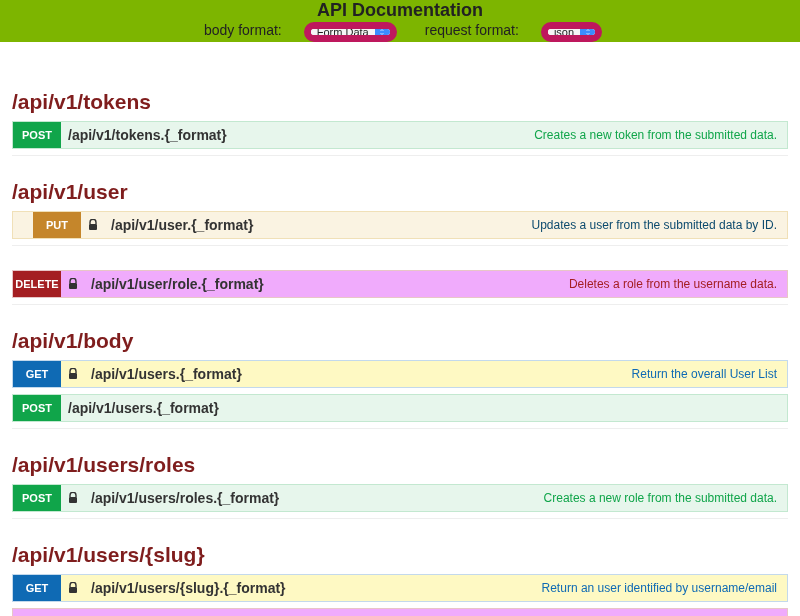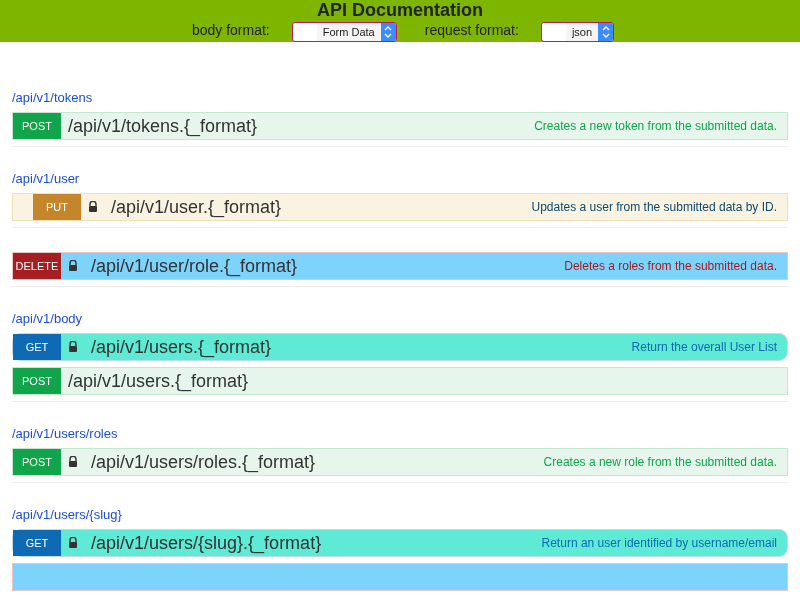--- a/index.html
+++ b/index.html
@@ -31,25 +31,24 @@
     font-size: 14px;
   }
   .header-selects label {
     font-weight: 400;
     margin-left: 6px;
   }
   .select-wrap {
     display: inline-flex;
     align-items: stretch;
     height: 20px;
-    border: 1px solid #be185d;
-    border-radius: 3px;
+    border: 7px solid #be185d;
+    border-radius: 10px;
     overflow: hidden;
     background: #fff;
-    padding-left: 24px;
   }
   .select-value {
     padding: 1px 6px;
     font-size: 11px;
     display: flex;
     align-items: center;
     background: #f5f5f5;
   }
   .select-arrows {
     width: 15px;
@@ -62,81 +61,81 @@
   .select-arrows svg { display: block; }
 
   .content {
     padding: 10px 12px 20px 12px;
   }
   .section {
     margin-top: 24px;
   }
   .section:first-child { margin-top: 38px; }
   .section-title {
-    font-size: 13px;
-    font-weight: 400;
-    color: #1d4ed8;
+    font-size: 21px;
+    font-weight: 700;
+    color: #7f1d1d;
     margin-bottom: 7px;
   }
   .endpoint-row {
     display: flex;
     align-items: center;
     height: 28px;
     border-width: 1px;
     border-style: solid;
     margin-bottom: 6px;
     padding-right: 10px;
   }
   .method-badge {
     width: 48px;
     height: 100%;
     display: flex;
     align-items: center;
     justify-content: center;
     color: #fff;
     font-size: 11px;
-    font-weight: 400;
+    font-weight: 700;
     flex-shrink: 0;
   }
   .lock-icon {
     width: 14px;
     margin-left: 7px;
     margin-right: 2px;
     display: flex;
     align-items: center;
     flex-shrink: 0;
   }
   .path-text {
     margin-left: 7px;
-    font-size: 18px;
-    font-weight: 400;
+    font-size: 14px;
+    font-weight: 700;
     color: #333;
     flex: 1;
     white-space: nowrap;
   }
   .desc-text {
     font-size: 12px;
     white-space: nowrap;
     text-align: center;
   }
 
   
   .ep-post { background: #e7f6ec; border-color: #c3e8d0; }
   .ep-post .method-badge { background: #10a54a; }
   .ep-post .desc-text { color: #10a54a; }
 
   .ep-put { background: #faf3e2; border-color: #f0e0b8; padding-left: 20px; }
   .ep-put .method-badge { background: #c5862b; }
   .ep-put .desc-text { color: #0c4a6e; }
 
-  .ep-delete { background: #7dd3fc; border-color: #e8c6c7; }
+  .ep-delete { background: #f0abfc; border-color: #e8c6c7; }
   .ep-delete .method-badge { background: #a41e22; }
   .ep-delete .desc-text { color: #a41e22; }
 
-  .ep-get { background: #5eead4; border-color: #c3d9ec; border-radius: 9px; }
+  .ep-get { background: #fef9c3; border-color: #c3d9ec; }
   .ep-get .method-badge { background: #0f6ab4; }
   .ep-get .desc-text { color: #0f6ab4; }
 
   .hr {
     border: none;
     border-top: 1px solid #eee;
     margin-top: 2px;
   }
 </style>
 </head>
@@ -194,21 +193,21 @@
     <div class="section">
       <div class="endpoint-row ep-delete">
         <div class="method-badge">DELETE</div>
         <span class="lock-icon">
           <svg width="10" height="12" viewBox="0 0 10 12">
             <path d="M2 5 V3.2 a3 3 0 0 1 6 0 V5" fill="none" stroke="#333" stroke-width="1.4"></path>
             <rect x="1" y="5" width="8" height="6" rx="1" fill="#333"></rect>
           </svg>
         </span>
         <span class="path-text">/api/v1/user/role.{_format}</span>
-        <span class="desc-text">Deletes a roles from the submitted data.</span>
+        <span class="desc-text">Deletes a role from the username data.</span>
       </div>
       <hr class="hr">
     </div>
     <div class="section">
       <div class="section-title">/api/v1/body</div>
       <div class="endpoint-row ep-get">
         <div class="method-badge">GET</div>
         <span class="lock-icon">
           <svg width="10" height="12" viewBox="0 0 10 12">
             <path d="M2 5 V3.2 a3 3 0 0 1 6 0 V5" fill="none" stroke="#333" stroke-width="1.4"></path>

